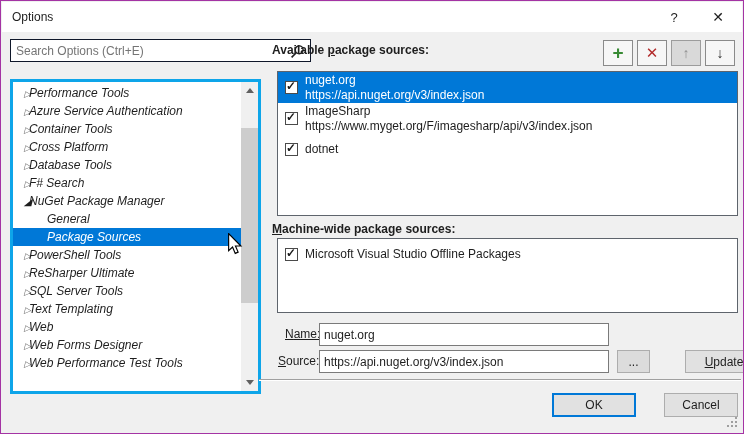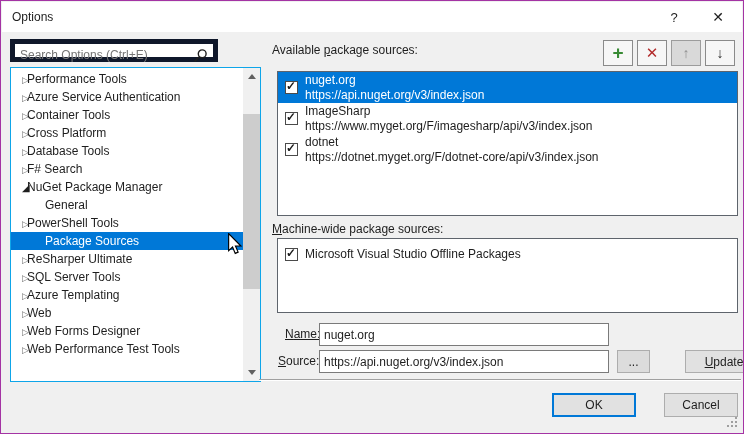--- a/index.html
+++ b/index.html
@@ -9,49 +9,49 @@
 
   
   .titlebar { position: absolute; left: 1px; top: 1px; right: 1px; height: 30px; background: #fff; }
   .title { position: absolute; left: 10px; top: 8px; }
   .tb-btn { position: absolute; top: 0; width: 44px; height: 30px; display: flex; align-items: center;
             justify-content: center; color: #1e1e1e; font-size: 13px; cursor: default; }
   .help-btn { right: 46px; }
   .close-btn { right: 2px; font-size: 14px; }
 
   
-  .search { position: absolute; left: 9px; top: 38px; width: 208px; height: 23px; background: #fff;
-            border: 5px solid #0f172a; }
+  .search { position: absolute; left: 9px; top: 38px; width: 301px; height: 23px; background: #fff;
+            border: 1px solid #0f172a; }
   .search input { position: absolute; left: 5px; top: 0; width: 218px; height: 21px; border: none;
                   outline: none; font-family: "Liberation Sans", sans-serif; font-size: 12px; color: #444; background: transparent; }
   .search svg { position: absolute; right: 5px; top: 4px; }
 
   
-  .tree { position: absolute; left: 9px; top: 66px; width: 251px; height: 315px; background: #fff;
-          border: 1px solid #0ea5e9; overflow: hidden; }
+  .tree { position: absolute; left: 9px; top: 78px; width: 251px; height: 315px; background: #fff;
+          border: 3px solid #0ea5e9; overflow: hidden; font-style: italic; }
   .tree-rows { position: absolute; left: 0; top: 2px; right: 17px; }
   .tree-row { height: 18px; line-height: 18px; white-space: nowrap; overflow: hidden; }
   .tree-row.selected { background: #0078d7; color: #fff; }
   .expander { display: inline-block; width: 16px; padding-left: 11px; font-size: 9px; color: #6a6a6a; }
   .expander.exp { color: #1e1e1e; font-size: 10px; }
   .tree-row.child { padding-left: 18px; }
   .tree-row.selected .expander { color: #fff; }
 
   
   .sb { position: absolute; top: 0; right: 0; bottom: 0; width: 17px; background: #f0f0f0; }
   .sb-arrow { position: absolute; left: 0; width: 17px; height: 17px; display: flex; align-items: center; justify-content: center; }
   .sb-up { top: 0; } .sb-down { bottom: 0; }
   .tri-up { width: 0; height: 0; border-left: 4px solid transparent; border-right: 4px solid transparent;
             border-bottom: 5px solid #606060; }
   .tri-down { width: 0; height: 0; border-left: 4px solid transparent; border-right: 4px solid transparent;
               border-top: 5px solid #606060; }
   .sb-thumb { position: absolute; left: 0; top: 46px; width: 17px; height: 175px; background: #cdcdcd; }
 
   
-  .lbl { position: absolute; color: #1e1e1e; }
+  .lbl { position: absolute; color: #1e1e1e; font-weight: bold; }
   .u { text-decoration: underline; }
   .lbl-available { left: 271px; top: 42px; }
   .lbl-machine   { left: 271px; top: 221px; }
 
   
   .tool-btn { position: absolute; top: 39px; width: 30px; height: 26px; border: 1px solid #8a8a8a;
               background: #f6f6f6; display: flex; align-items: center; justify-content: center; cursor: default; }
   .btn-add    { left: 602px; color: #388a34; font-size: 19px; font-weight: bold; }
   .btn-remove { left: 636px; color: #b22a2a; font-size: 15px; }
   .btn-up     { left: 670px; background: #d9d9d9; border-color: #9c9c9c; color: #8f8f8f; font-size: 14px; }
@@ -120,25 +120,25 @@
   <div class="tree">
     <div class="tree-rows">
         <div class="tree-row"><span class="expander">▷</span><span class="tree-label">Performance Tools</span></div>
         <div class="tree-row"><span class="expander">▷</span><span class="tree-label">Azure Service Authentication</span></div>
         <div class="tree-row"><span class="expander">▷</span><span class="tree-label">Container Tools</span></div>
         <div class="tree-row"><span class="expander">▷</span><span class="tree-label">Cross Platform</span></div>
         <div class="tree-row"><span class="expander">▷</span><span class="tree-label">Database Tools</span></div>
         <div class="tree-row"><span class="expander">▷</span><span class="tree-label">F# Search</span></div>
         <div class="tree-row"><span class="expander exp">◢</span><span class="tree-label">NuGet Package Manager</span></div>
         <div class="tree-row child"><span class="expander"></span><span class="tree-label">General</span></div>
+        <div class="tree-row selected child"><span class="expander"></span><span class="tree-label">Package Sources</span></div>
         <div class="tree-row"><span class="expander">▷</span><span class="tree-label">PowerShell Tools</span></div>
-        <div class="tree-row selected child"><span class="expander"></span><span class="tree-label">Package Sources</span></div>
         <div class="tree-row"><span class="expander">▷</span><span class="tree-label">ReSharper Ultimate</span></div>
         <div class="tree-row"><span class="expander">▷</span><span class="tree-label">SQL Server Tools</span></div>
-        <div class="tree-row"><span class="expander">▷</span><span class="tree-label">Azure Templating</span></div>
+        <div class="tree-row"><span class="expander">▷</span><span class="tree-label">Text Templating</span></div>
         <div class="tree-row"><span class="expander">▷</span><span class="tree-label">Web</span></div>
         <div class="tree-row"><span class="expander">▷</span><span class="tree-label">Web Forms Designer</span></div>
         <div class="tree-row"><span class="expander">▷</span><span class="tree-label">Web Performance Test Tools</span></div>
       </div>
     <div class="sb">
       <div class="sb-arrow sb-up">
           <div class="tri-up"></div>
         </div>
       <div class="sb-thumb"></div>
       <div class="sb-arrow sb-down">
@@ -180,21 +180,20 @@
           <div>ImageSharp</div>
           <div>https://www.myget.org/F/imagesharp/api/v3/index.json</div>
         </div>
       </div>
       <div class="src-row">
         <span class="checkbox">
           <span class="check">✓</span>
         </span>
         <div class="src-text">
           <div>dotnet</div>
-          <div>https://dotnet.myget.org/F/dotnet-core/api/v3/index.json</div>
         </div>
       </div>
     </div>
 
   <div class="lbl lbl-machine"><span></span><span class="u">M</span><span>achine-wide package sources:</span></div>
 
   <div class="listbox list-machine">
       <div class="src-row">
         <span class="checkbox">
           <span class="check">✓</span>

